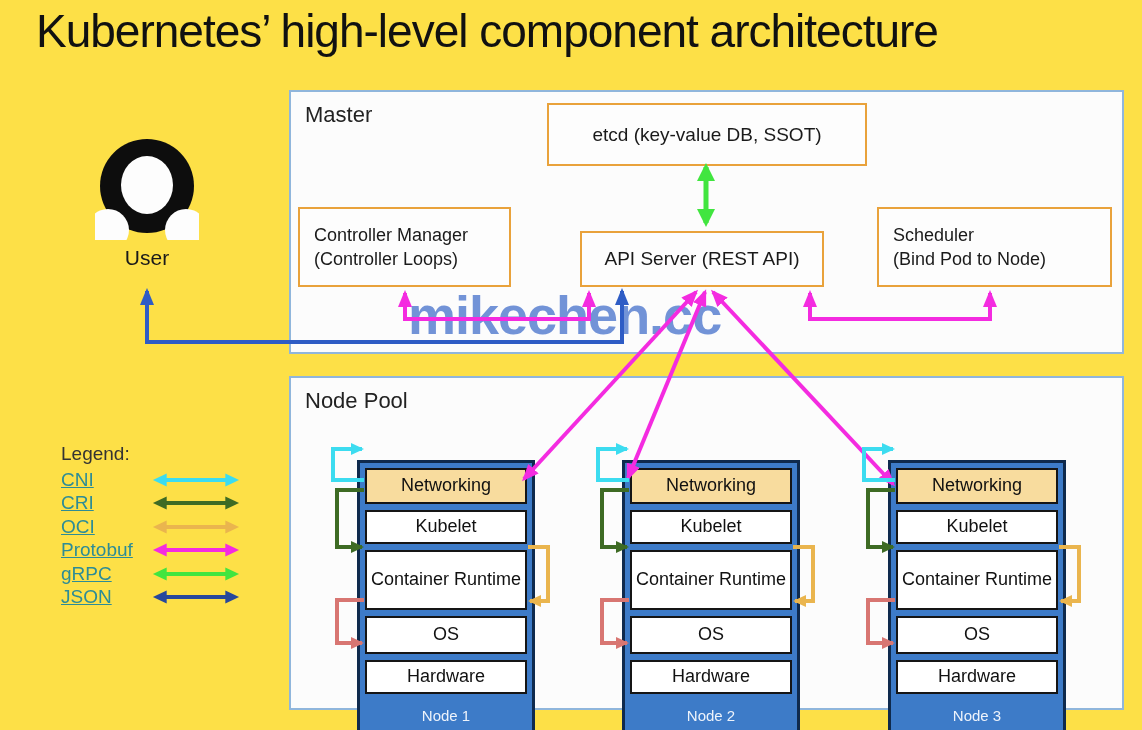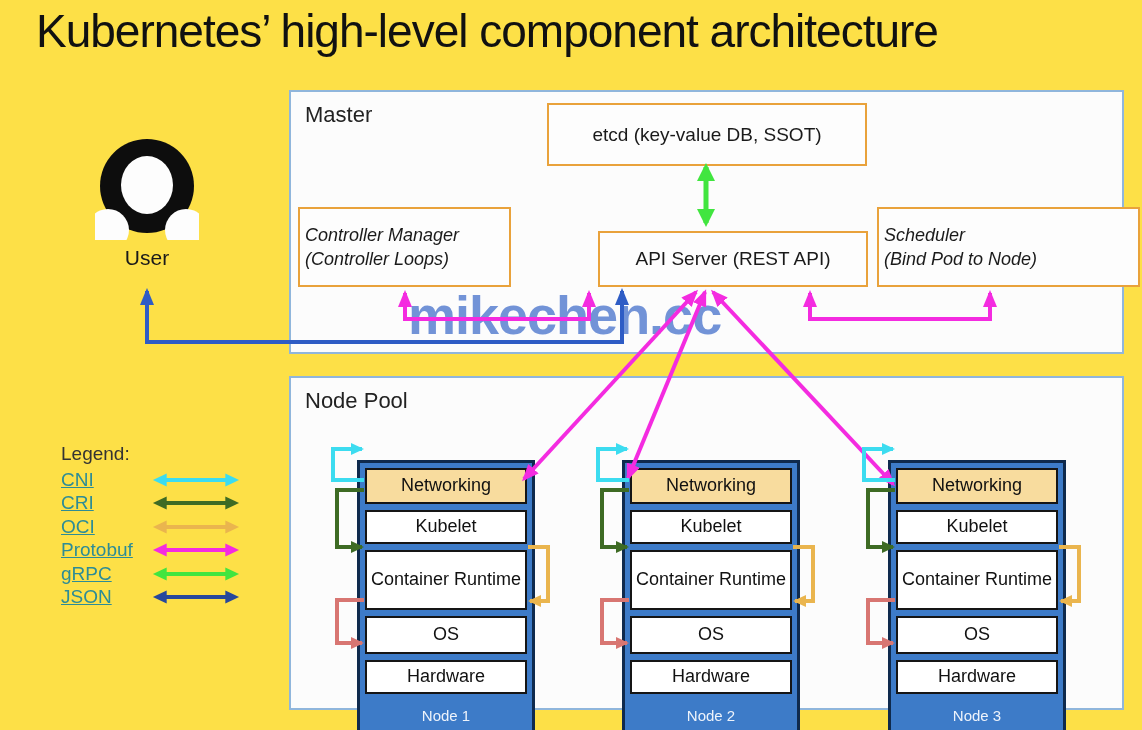--- a/index.html
+++ b/index.html
@@ -16,25 +16,25 @@
 
   
   .outer-box { position:absolute; border:2px solid var(--c-outer-border); background:#fcfcfc; }
   .master { left:289px; top:90px; width:835px; height:264px; }
   .nodepool { left:289px; top:376px; width:835px; height:334px; }
   .outer-label { position:absolute; left:14px; top:10px; font-size:22px; color:#222; }
 
   
   .obox { position:absolute; border:2px solid var(--c-box-orange-border); background:#fdfdfd; font-size:19px; color:#1a1a1a; display:flex; flex-direction:column; justify-content:center; }
   .obox.centered { align-items:center; text-align:center; }
-  .obox.lefted { padding-left:5px;font-style:italic; }
+  .obox.lefted { padding-left:14px; }
   .etcd { left:547px; top:103px; width:320px; height:63px; }
   .cm { left:298px; top:207px; width:213px; height:80px; font-size:18px; line-height:1.35; }
-  .api { left:598px; top:231px; width:270px; height:56px; }
-  .sched { left:877px; top:207px; width:263px; height:80px; font-size:18px; line-height:1.35; }
+  .api { left:580px; top:231px; width:244px; height:56px; }
+  .sched { left:877px; top:207px; width:235px; height:80px; font-size:18px; line-height:1.35; }
 
   
   .node { position:absolute; top:424px; width:178px; height:273px; background:var(--c-node-fill); border:3px solid var(--c-node-border);margin-top:36px; }
   .node-1 { left:357px; } .node-2 { left:622px; } .node-3 { left:888px; }
   .layer { position:absolute; left:5px; width:162px; border:2px solid #151515; background:#fff; display:flex; align-items:center; justify-content:center; text-align:center; font-size:18px; line-height:1.2; color:#111; }
   .layer.networking { top:5px;  height:36px; background:var(--c-networking-fill); }
   .layer.kubelet    { top:47px; height:34px; }
   .layer.runtime    { top:87px; height:60px; }
   .layer.os         { top:153px; height:38px; }
   .layer.hardware   { top:197px; height:34px; }

